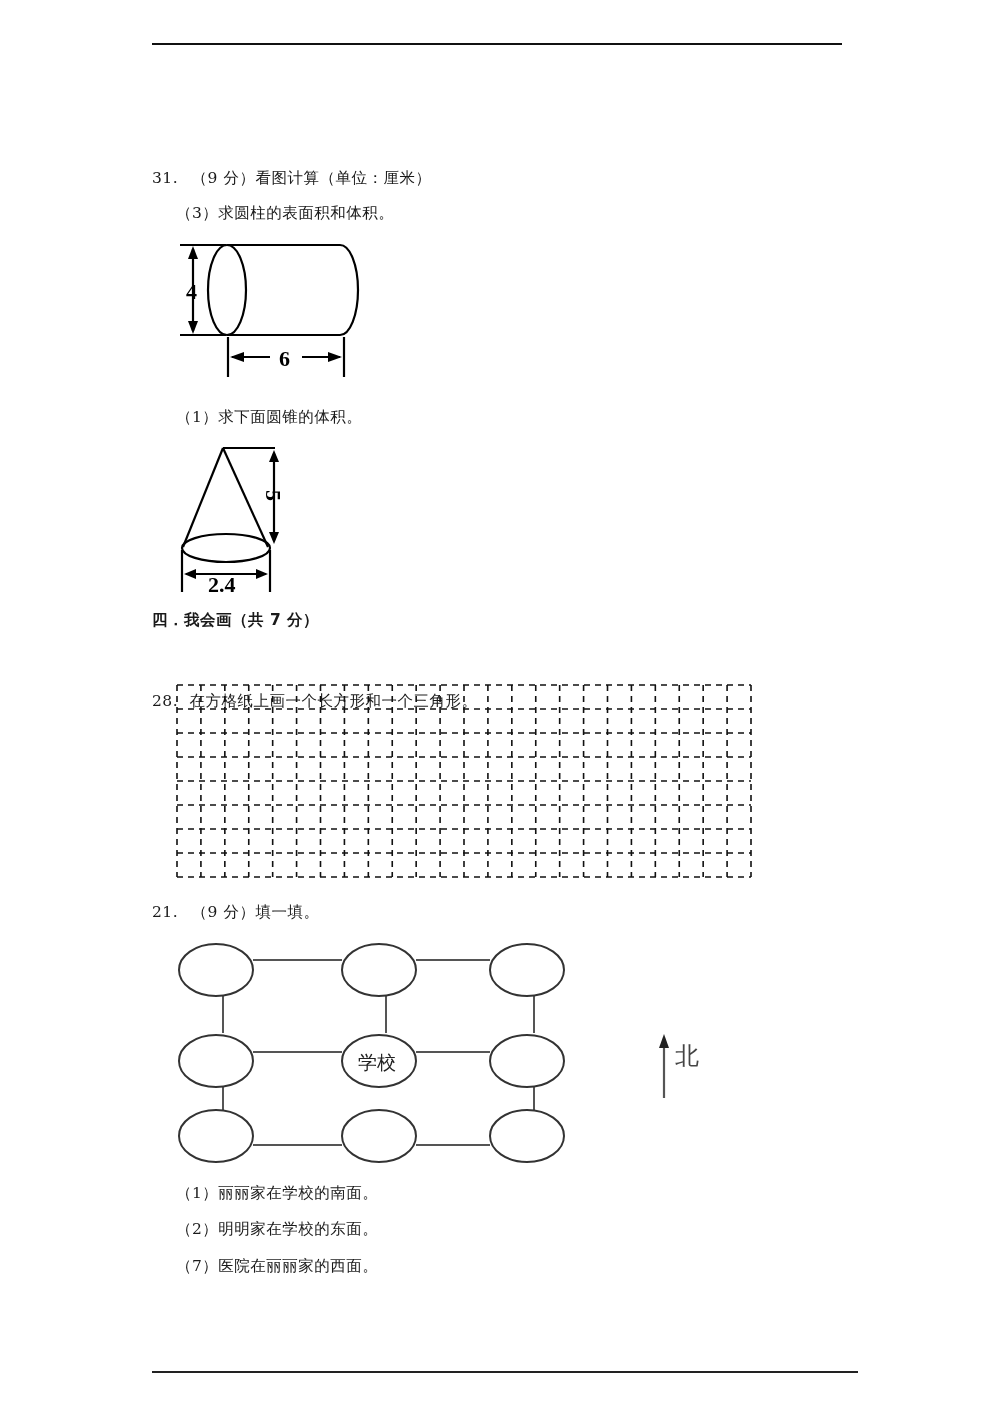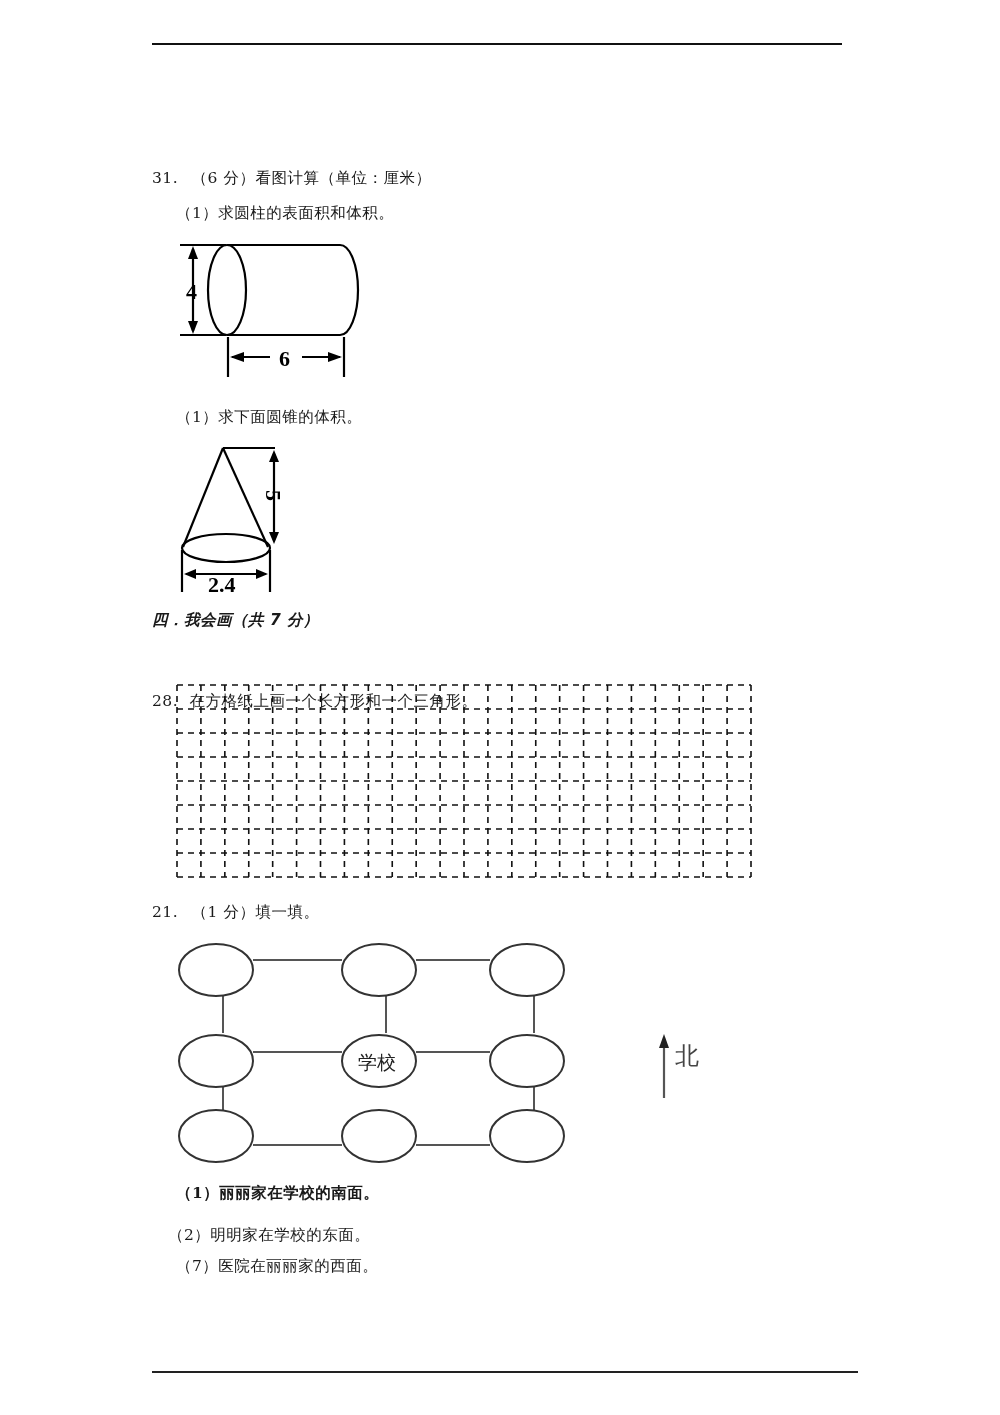--- a/index.html
+++ b/index.html
@@ -1,33 +1,33 @@
 <!DOCTYPE html>
 <html><head>
 <meta charset="utf-8">
 <style>
   html, body { margin:0; padding:0; background:#ffffff; }
   body { width:1000px; height:1415px; position:relative; overflow:hidden;
          font-family:"DejaVu Serif","Liberation Serif",serif; color:#1a1a1a; }
   .rule { position:absolute; height:2px; background:#111; }
   .txt { position:absolute; font-size:15.5px; line-height:20px; white-space:nowrap; letter-spacing:0.5px; }
-  .bold { font-weight:bold; font-family:"DejaVu Sans","Liberation Sans",sans-serif;font-style:italic; }
+  .bold { font-weight:bold; font-family:"DejaVu Sans","Liberation Sans",sans-serif; }
   svg { position:absolute; overflow:visible; }
   .dim { font-family:"Liberation Serif","DejaVu Serif",serif; font-weight:bold; }
 </style>
 </head>
 <body>
 
 <div class="rule" style="left:152px; top:43px; width:690px;"></div>
 
 <div class="txt" style="left:152px; top:168px;">
   <span>31.</span>
-  <span style="margin-left:8px;">（6 分）看图计算（单位：厘米）</span>
+  <span style="margin-left:8px;">（9 分）看图计算（单位：厘米）</span>
 </div>
-<div class="txt" style="left:176px; top:203px;">（1）求圆柱的表面积和体积。</div>
+<div class="txt" style="left:176px; top:203px;">（3）求圆柱的表面积和体积。</div>
 
 <svg style="left:170px; top:235px;" width="210" height="150" viewBox="0 0 210 150">
   <g stroke="#000" stroke-width="2.2" fill="none">
 
     <line x1="10" y1="10" x2="56" y2="10"></line>
     <line x1="10" y1="100" x2="56" y2="100"></line>
 
     <ellipse cx="57" cy="55" rx="19" ry="45"></ellipse>
 
     <line x1="57" y1="10" x2="170" y2="10"></line>
@@ -118,21 +118,21 @@
       <line y1="97" y2="97" x1="1" x2="575"></line>
       <line y1="121" y2="121" x1="1" x2="575"></line>
       <line y1="145" y2="145" x1="1" x2="575"></line>
       <line y1="169" y2="169" x1="1" x2="575"></line>
       <line y1="193" y2="193" x1="1" x2="575"></line>
     </g>
 </svg>
 
 <div class="txt" style="left:152px; top:902px;">
   <span>21.</span>
-  <span style="margin-left:8px;">（1 分）填一填。</span>
+  <span style="margin-left:8px;">（9 分）填一填。</span>
 </div>
 
 <svg style="left:170px; top:935px;" width="410" height="235" viewBox="0 0 410 235">
   <g stroke="#555" stroke-width="2" fill="none">
 
     <line x1="83" y1="25" x2="172" y2="25"></line>
     <line x1="246" y1="25" x2="320" y2="25"></line>
     <line x1="83" y1="117" x2="172" y2="117"></line>
     <line x1="246" y1="117" x2="320" y2="117"></line>
     <line x1="83" y1="210" x2="172" y2="210"></line>
@@ -157,17 +157,17 @@
   </g>
   <text x="188" y="134" font-size="19" fill="#222" style="font-family:'DejaVu Sans',sans-serif;">学校</text>
 </svg>
 
 <svg style="left:655px; top:1030px;" width="60" height="72" viewBox="0 0 60 72">
   <line x1="9" y1="12" x2="9" y2="68" stroke="#555" stroke-width="2.2"></line>
   <polygon points="9,4 4,18 14,18" fill="#222"></polygon>
   <text x="20" y="34" font-size="24" fill="#444" style="font-family:'DejaVu Sans',sans-serif;">北</text>
 </svg>
 
-<div class="txt" style="left:176px; top:1183px;font-weight:bold;">（1）丽丽家在学校的南面。</div>
-<div class="txt" style="left:168px; top:1219px;margin-top:6px;">（2）明明家在学校的东面。</div>
+<div class="txt" style="left:176px; top:1183px;">（1）丽丽家在学校的南面。</div>
+<div class="txt" style="left:176px; top:1219px;">（2）明明家在学校的东面。</div>
 <div class="txt" style="left:176px; top:1256px;">（7）医院在丽丽家的西面。</div>
 
 <div class="rule" style="left:152px; top:1371px; width:706px; height:2px; background:#222;"></div>
 
 </body></html>

